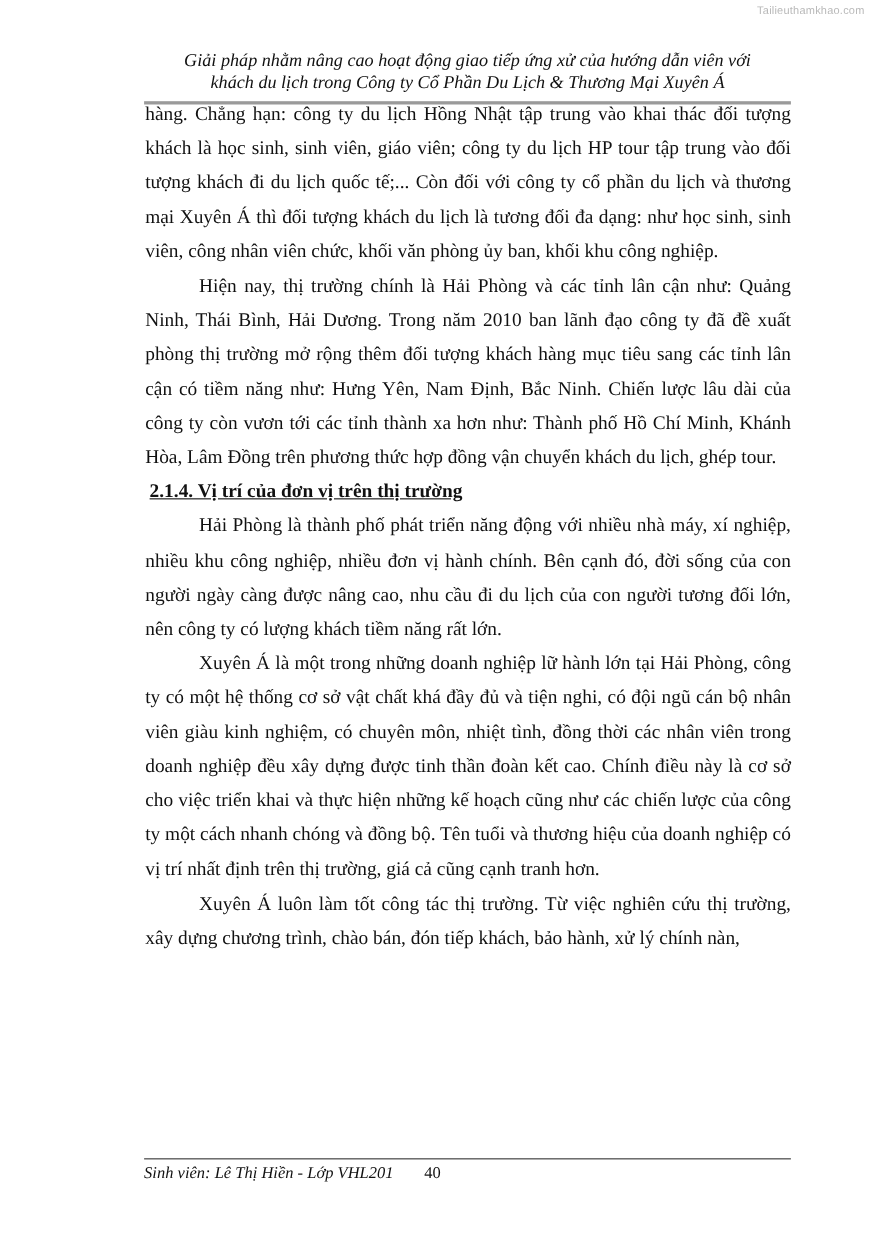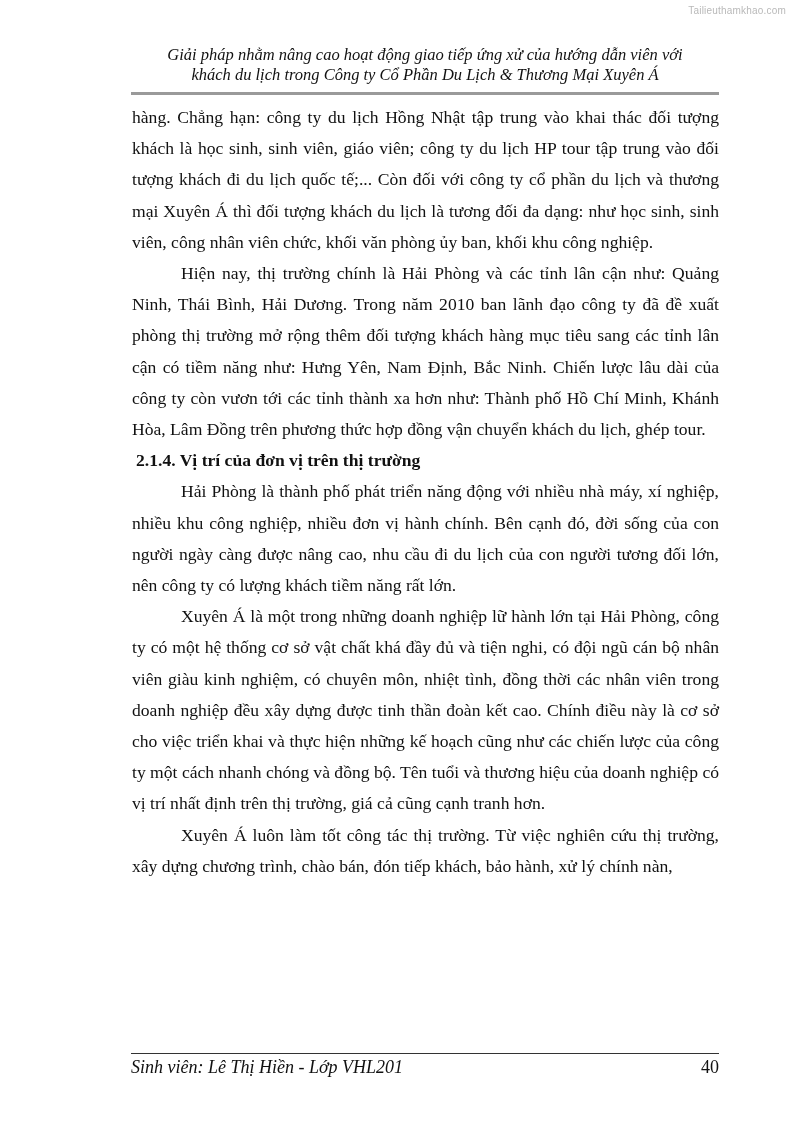--- a/index.html
+++ b/index.html
@@ -14,33 +14,33 @@
       font-size: 10px; color: #b9b9b9; letter-spacing: 0.2px;
     }
     .header {
       position: absolute; left: 131px; width: 588px; top: 45px;
       text-align: center; font-style: italic; font-size: 16.5px; line-height: 20px; font-family: Liberation Serif, serif;
     }
     .header-rule {
       position: absolute; left: 131px; width: 588px; top: 92px; height: 3px; background: #9a9a9a;
     }
     .body {
-      position: absolute; left: 132px; width: 587px; top: 102px;
+      position: absolute; left: 132px; width: 587px; top: 88px;
       font-size: 17.6px; line-height: 31.2px; text-align: justify;
     }
     .body p { margin: 0; }
     .body p.indent { text-indent: 49px; }
-    .section-heading { font-weight: bold; margin: 0; padding-left: 4px; }
+    .section-heading { font-weight: bold; margin: 0; padding-left: 4px; text-decoration: underline; }
     .sub-heading { font-weight: bold; font-style: italic; margin: 0; padding-left: 49px; }
     .footer-rule {
       position: absolute; left: 131px; width: 588px; top: 1053px; height: 1px; background: #333;
     }
     .footer {
       position: absolute; left: 131px; width: 588px; top: 1056px;
-      font-size: 18px; line-height: 22px; display: flex; justify-content: space-between;
+      font-size: 15px; line-height: 22px; display: flex;  gap: 28px;
     }
     .footer .student { font-style: italic; }
   </style>
 </head>
 <body>
 
 <div class="watermark">Tailieuthamkhao.com</div>
 
 <div class="header">
   <div>Giải pháp nhằm nâng cao hoạt động giao tiếp ứng xử của hướng dẫn viên với</div>

